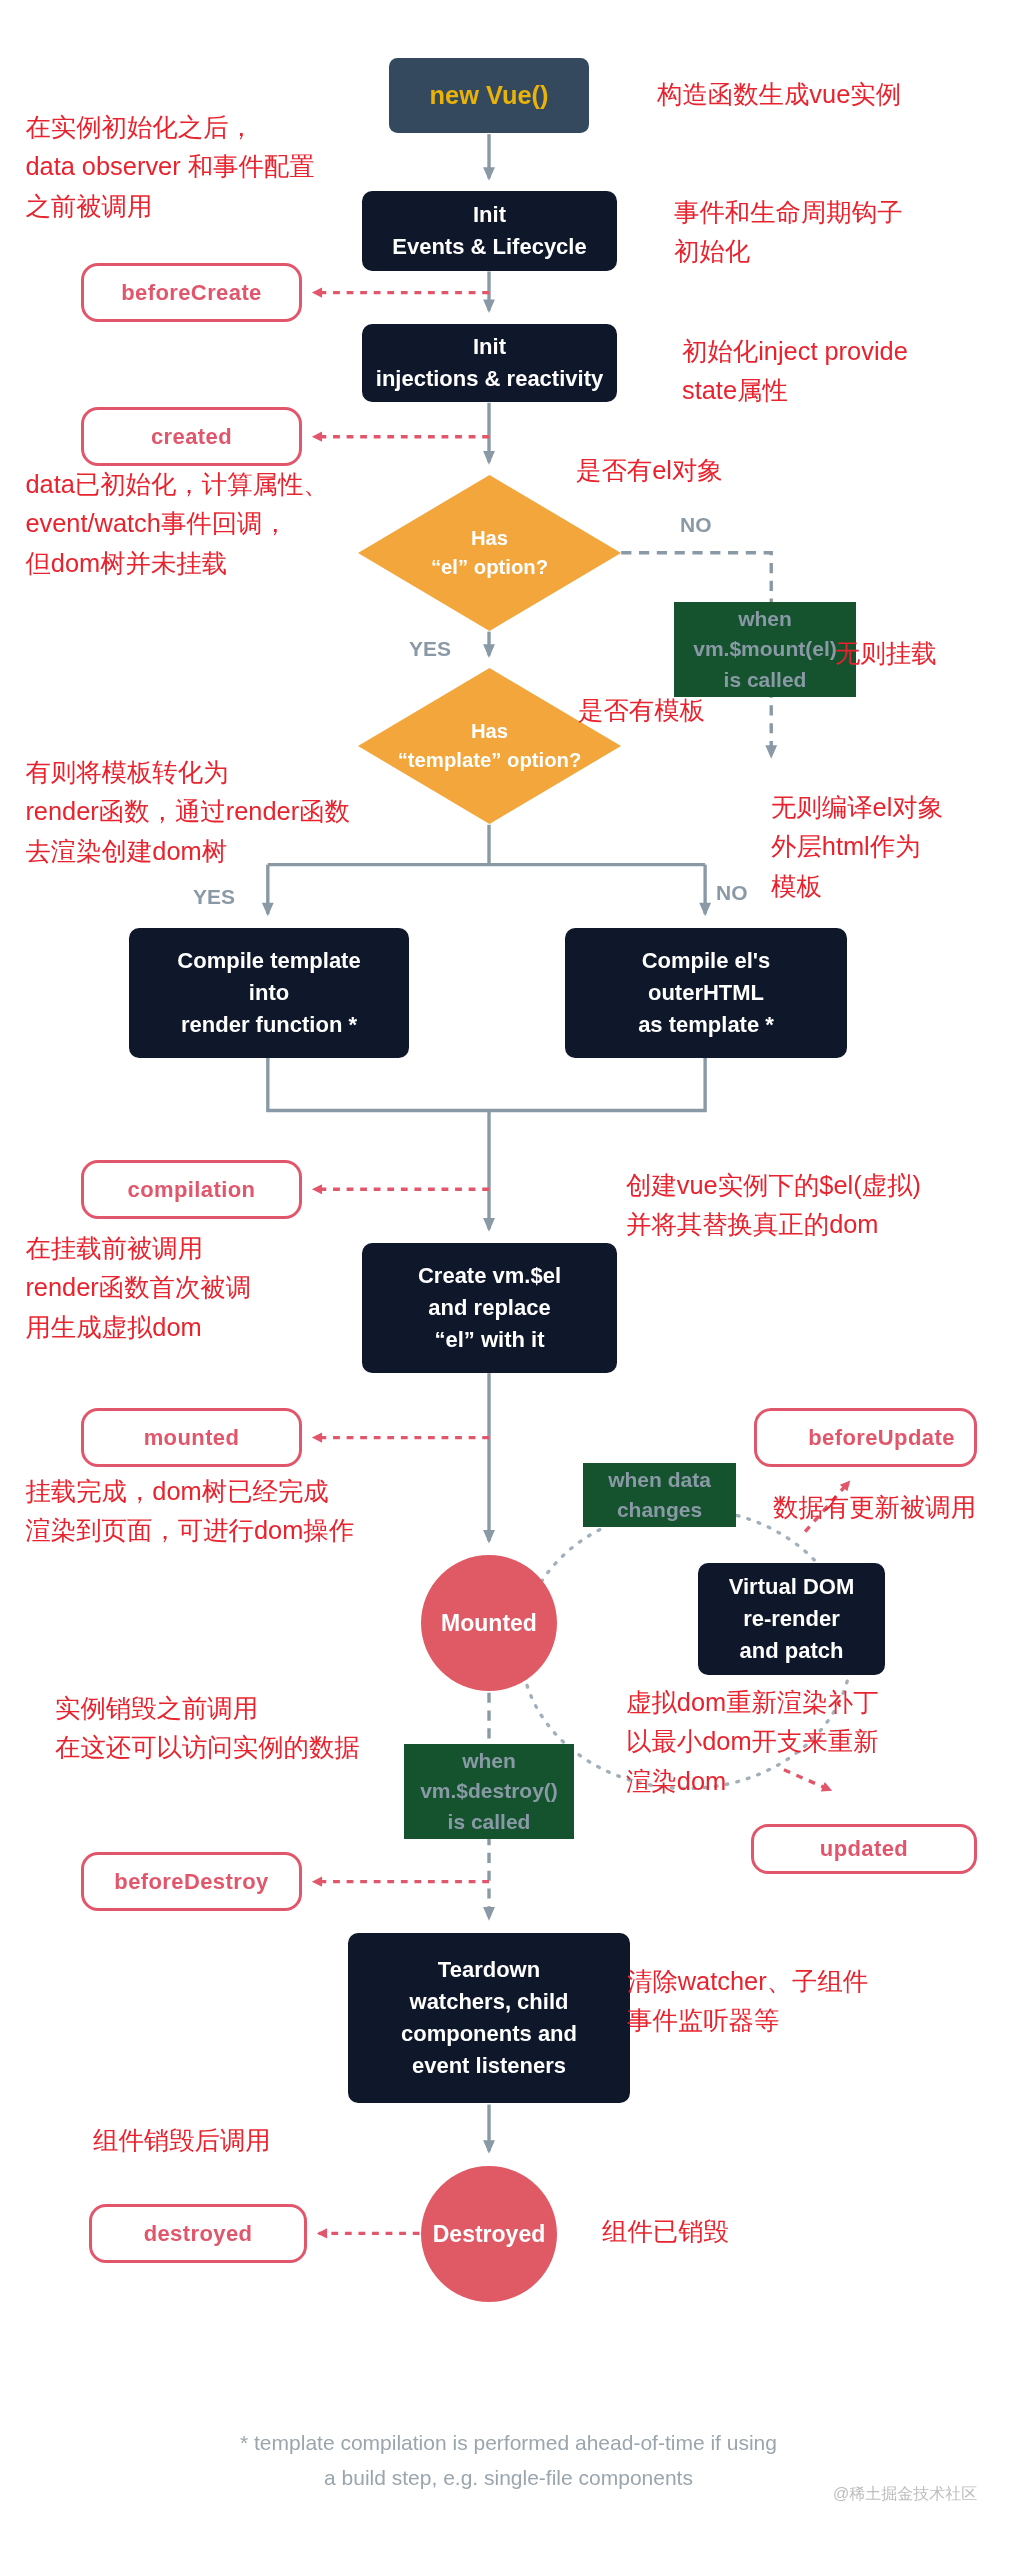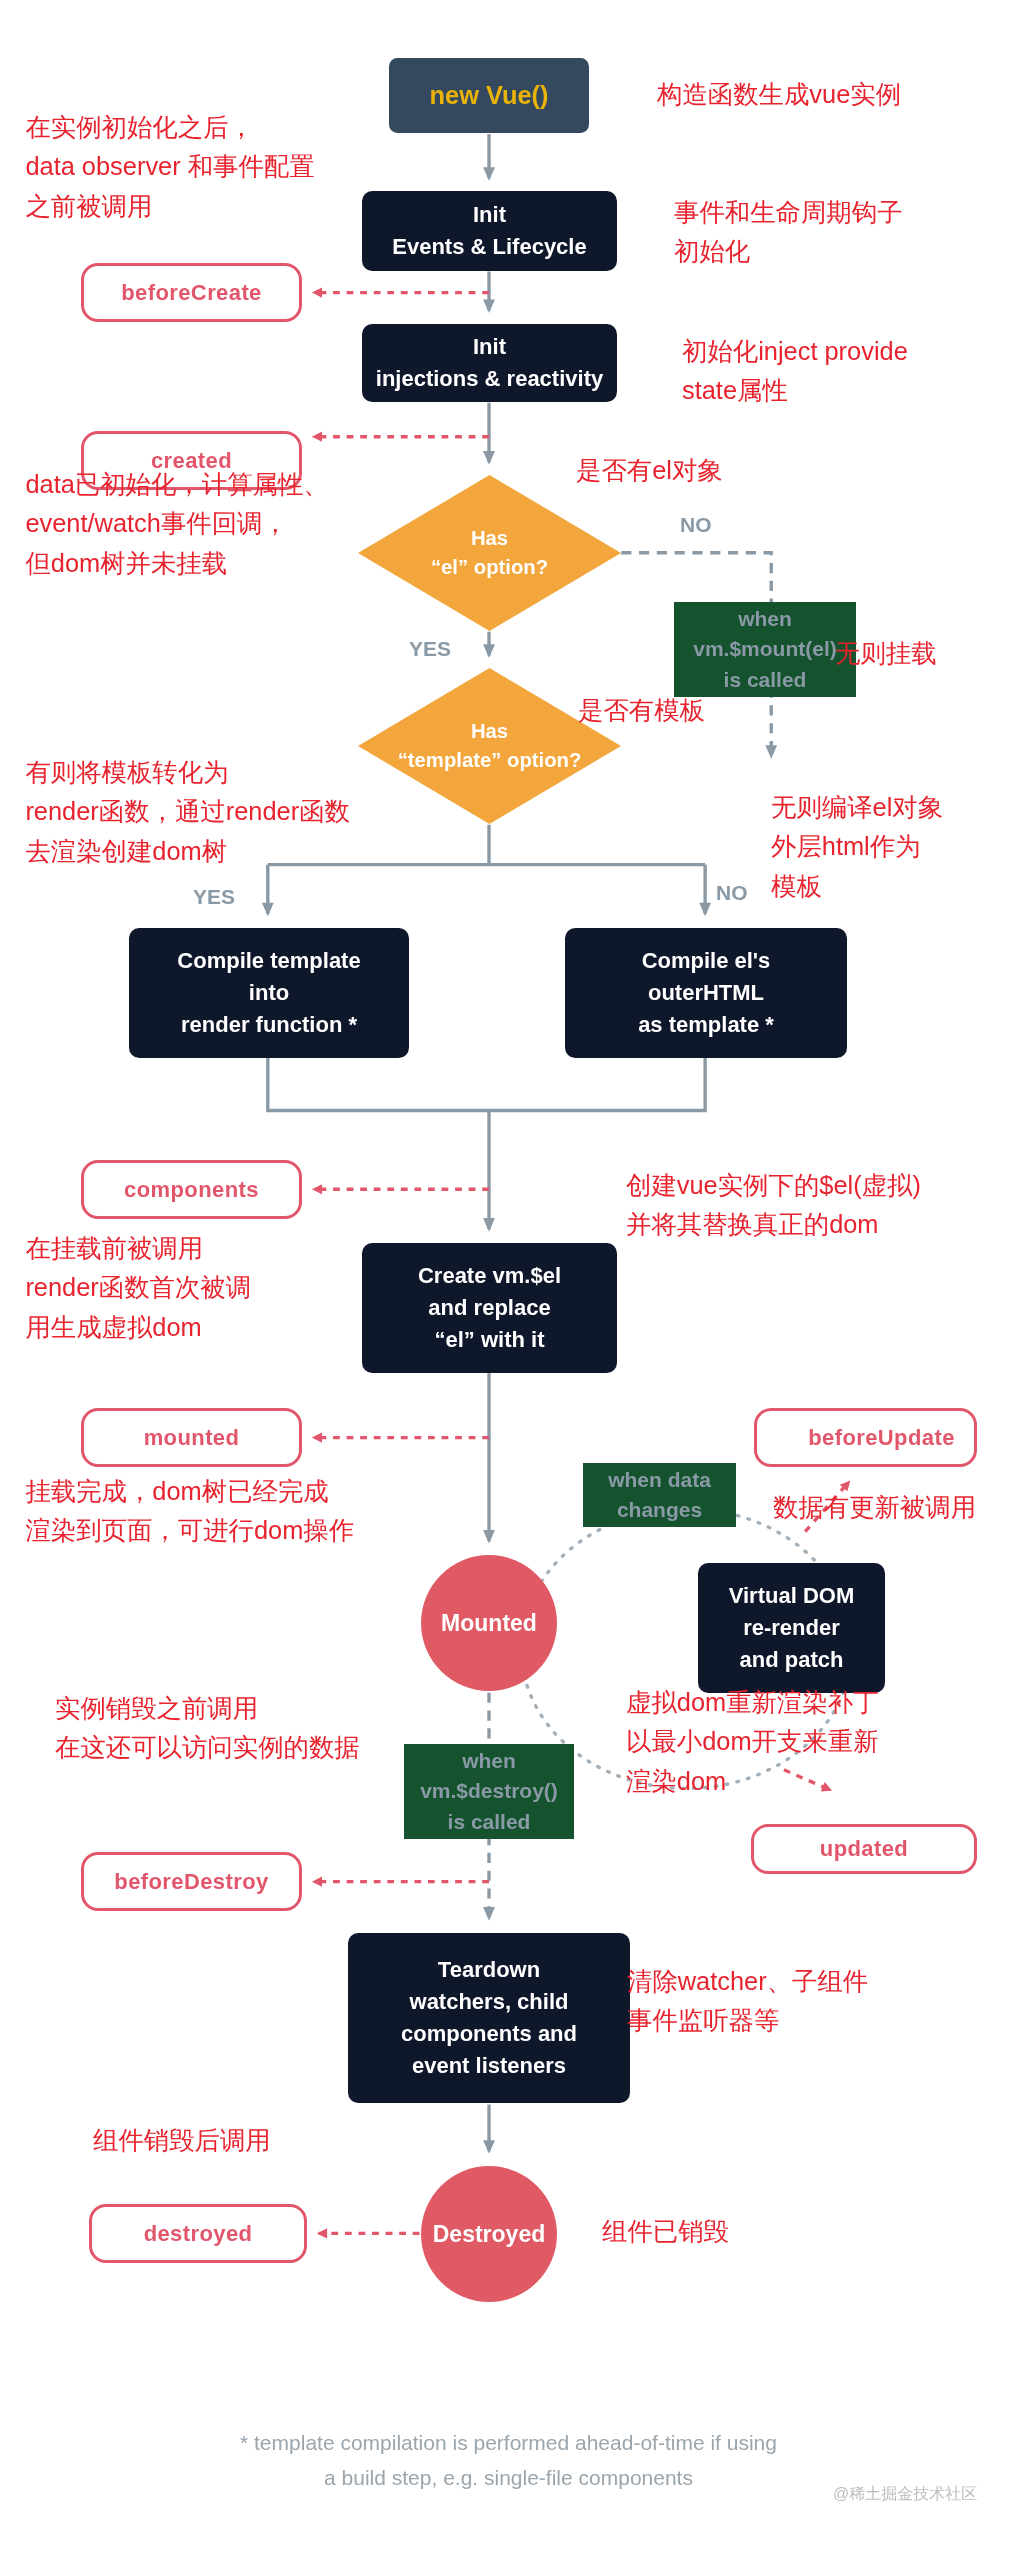--- a/index.html
+++ b/index.html
@@ -96,34 +96,34 @@
   <div class="node green" style="left:565px;top:928px;width:282px;height:130px;">Compile el's
 outerHTML
 as template *</div>
 
   <div class="node green" style="left:362px;top:1243px;width:255px;height:130px;">Create vm.$el
 and replace
 “el” with it</div>
 
   <div class="node circle" style="left:421px;top:1555px;width:136px;height:136px;">Mounted</div>
 
-  <div class="node green" style="left:698px;top:1563px;width:187px;height:130px;">Virtual DOM
+  <div class="node green" style="left:698px;top:1563px;width:187px;height:112px;">Virtual DOM
 re-render
 and patch</div>
 
   <div class="node green" style="left:348px;top:1933px;width:282px;height:170px;">Teardown
 watchers, child
 components and
 event listeners</div>
 
   <div class="node circle" style="left:421px;top:2166px;width:136px;height:136px;">Destroyed</div>
 
   <div class="node hook" style="left:81px;top:263px;width:221px;height:59px;">beforeCreate</div>
-  <div class="node hook" style="left:81px;top:407px;width:221px;height:59px;margin-top:24px;">created</div>
-  <div class="node hook" style="left:81px;top:1160px;width:221px;height:59px;">components</div>
+  <div class="node hook" style="left:81px;top:407px;width:221px;height:59px;">created</div>
+  <div class="node hook" style="left:81px;top:1160px;width:221px;height:59px;">compilation</div>
   <div class="node hook" style="left:81px;top:1408px;width:221px;height:59px;">mounted</div>
   <div class="node hook" style="left:754px;top:1408px;width:223px;height:59px;padding-left:32px;">beforeUpdate</div>
   <div class="node hook" style="left:751px;top:1784px;width:226px;height:50px;margin-top:40px;">updated</div>
   <div class="node hook" style="left:81px;top:1852px;width:221px;height:59px;">beforeDestroy</div>
   <div class="node hook" style="left:89px;top:2204px;width:218px;height:59px;">destroyed</div>
 
   <div class="gray" style="left:680px;top:510px;">NO</div>
   <div class="gray maskbg" style="left:674px;top:602px;width:182px;">when
 vm.$mount(el)
 is called</div>

